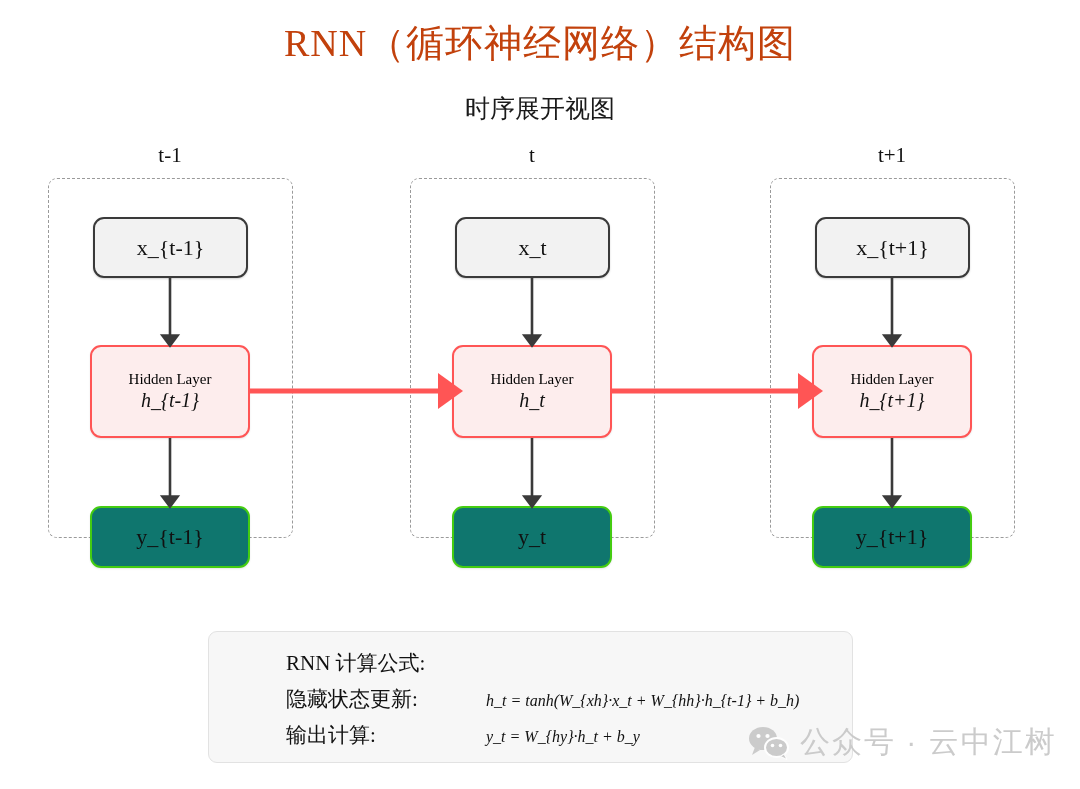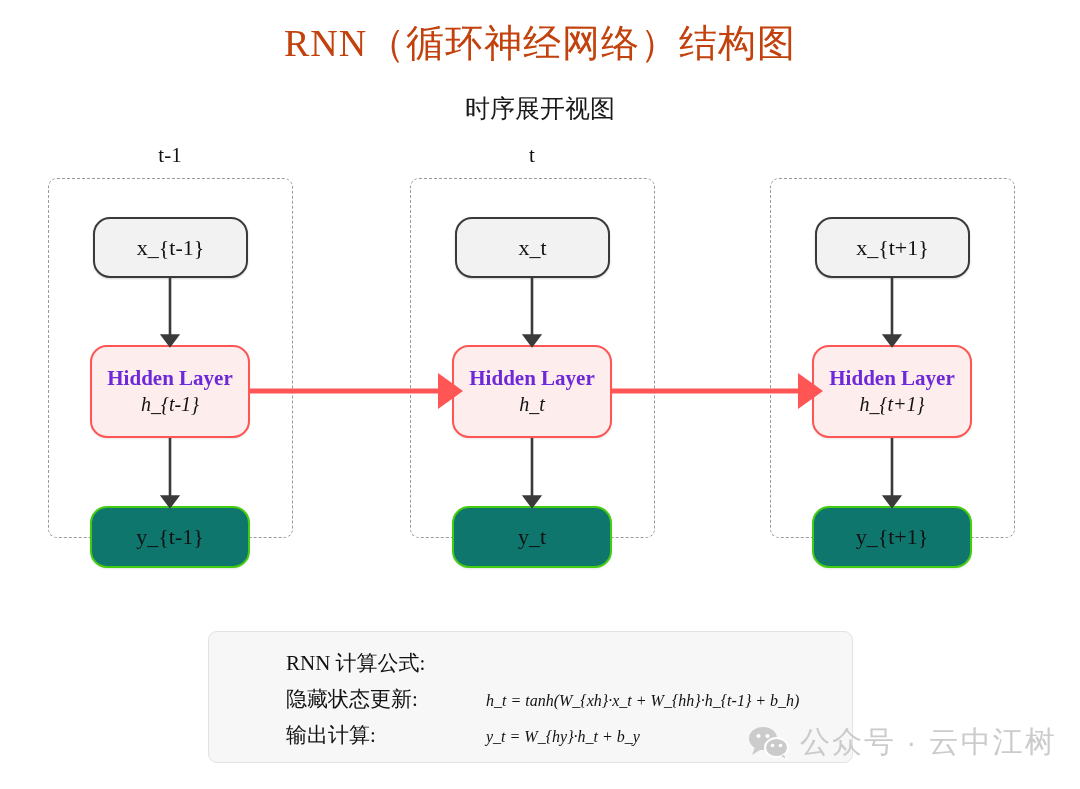--- a/index.html
+++ b/index.html
@@ -63,42 +63,41 @@
   }
 
   
   .node {
     position: absolute;
     box-sizing: border-box;
     display: flex;
     flex-direction: column;
     align-items: center;
     justify-content: center;
-    border-radius: 17px;
+    border-radius: 11px;
     text-align: center;
   }
   .node-input {
     background: #f2f2f2;
     border: 2.6px solid #3a3a3a;
     box-shadow: 0 1px 2px rgba(0,0,0,0.18);
   }
   .node-input .node-label {
     font-size: 22px;
     color: #111111;
   }
   .node-hidden {
     background: #fdeded;
     border: 2.6px solid #ff5555;
     box-shadow: 0 1px 2px rgba(0,0,0,0.10);
   }
   .node-hidden .node-label {
-    font-size: 21px;
-    color: #6d28d9;
+    font-size: 15px;
+    color: #000000;
     line-height: 1.22;
-    font-weight: bold;
   }
   .node-hidden .node-sub {
     font-size: 20px;
     font-style: italic;
     color: #111111;
     line-height: 1.25;
   }
   .node-output {
     background: #0f766e;
     border: 2.8px solid #44cc11;
@@ -211,20 +210,21 @@
 
   <div class="node node-hidden" style="left:452px; top:345px; width:160px; height:93px;">
     <div class="node-label">Hidden Layer</div>
     <div class="node-sub">h_t</div>
   </div>
 
   <div class="node node-output" style="left:452px; top:506px; width:160px; height:62px;">
     <div class="node-label">y_t</div>
   </div>
 
+  <div class="step-label" style="left:812px; top:143px;">t+1</div>
   <div class="step-container" style="left:770px; top:178px; width:245px; height:360px;"></div>
 
   <div class="node node-input" style="left:815px; top:217px; width:155px; height:61px;">
     <div class="node-label">x_{t+1}</div>
   </div>
 
   <div class="node node-hidden" style="left:812px; top:345px; width:160px; height:93px;">
     <div class="node-label">Hidden Layer</div>
     <div class="node-sub">h_{t+1}</div>
   </div>

